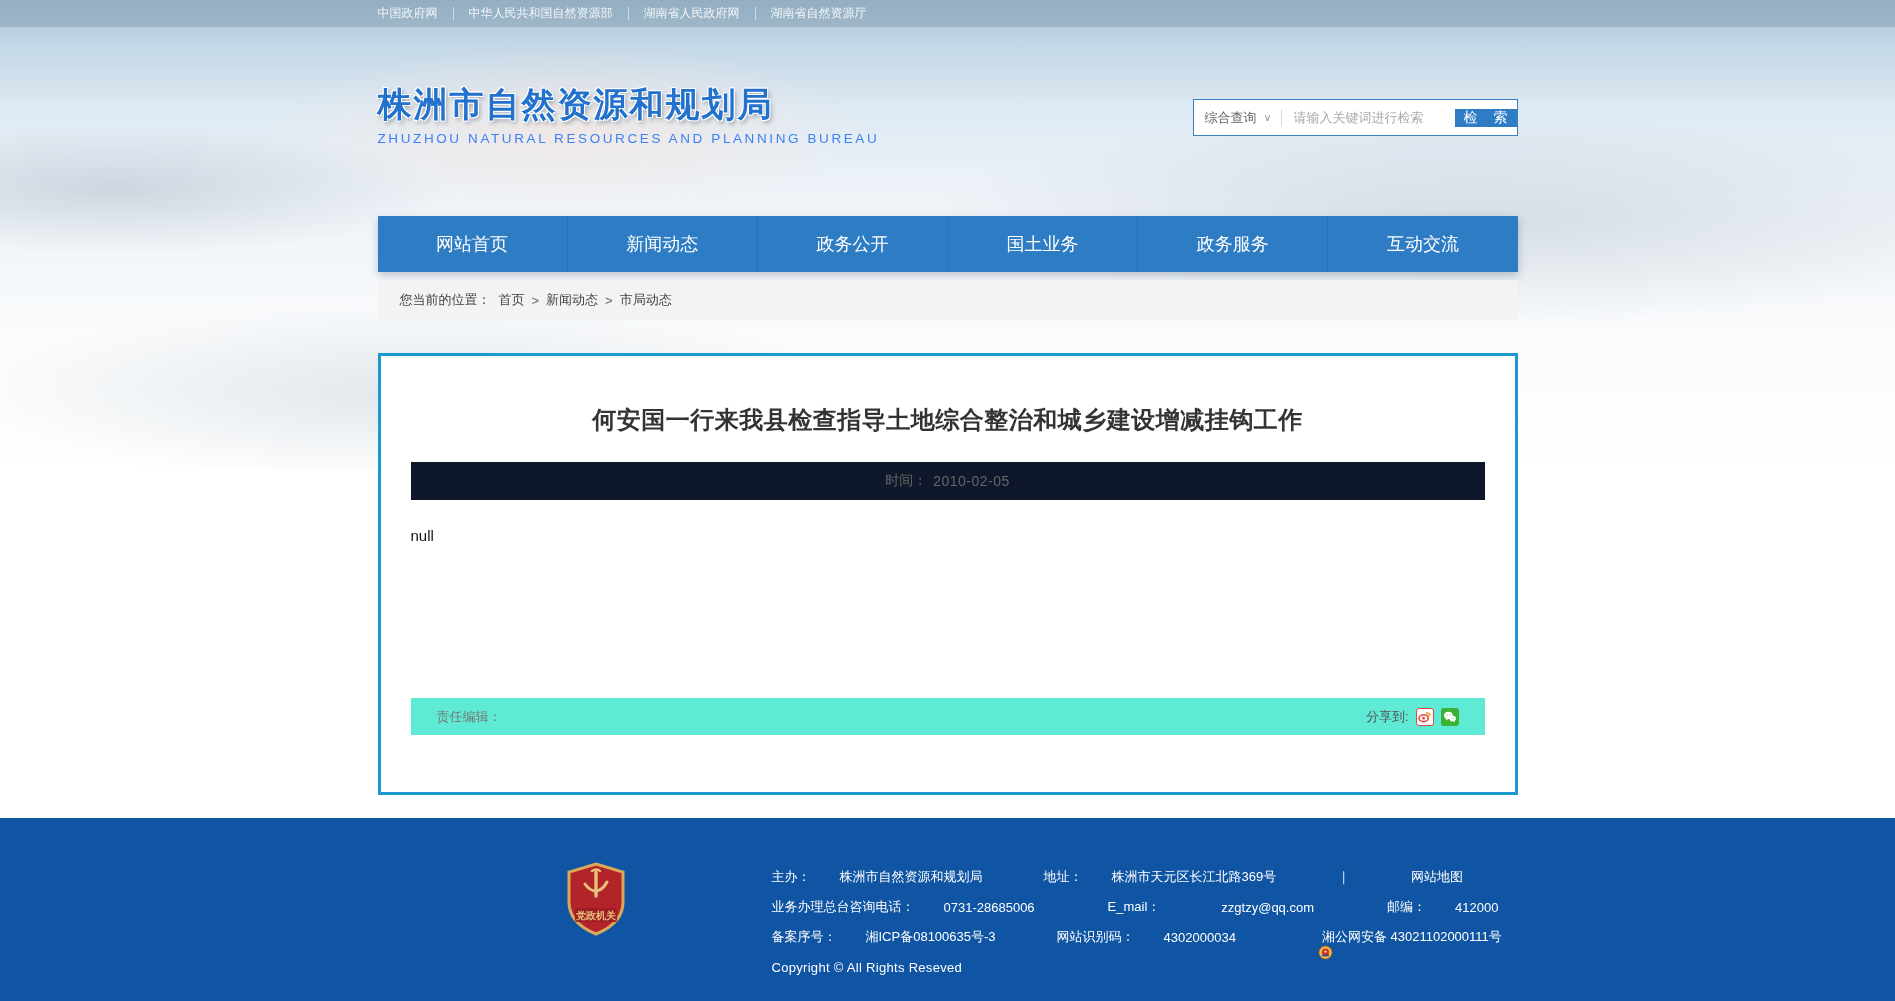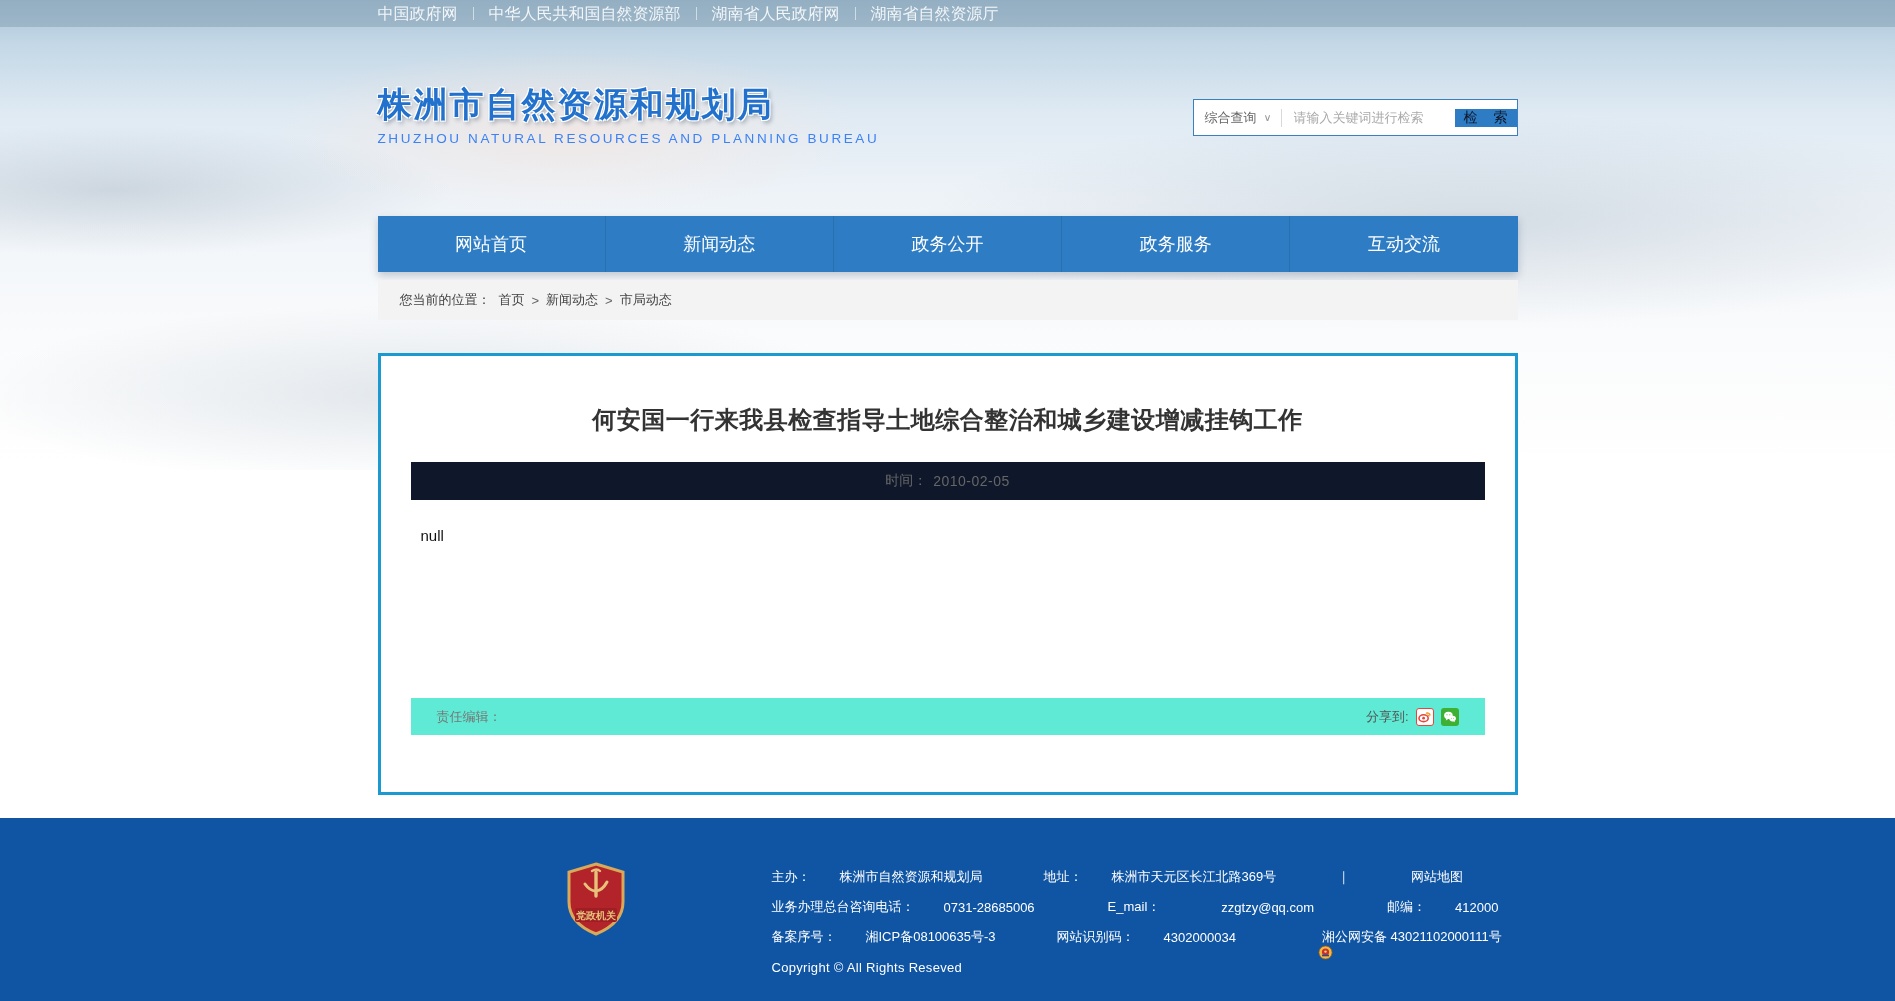--- a/index.html
+++ b/index.html
@@ -17,56 +17,56 @@
       radial-gradient(760px 150px at 22% 395px, rgba(150,168,184,0.26), transparent 60%),
       radial-gradient(640px 120px at 55% 420px, rgba(160,176,190,0.20), transparent 60%),
       linear-gradient(180deg,#a7c2d6 0%,#c3d7e6 9%,#dfeaf3 24%,#eef3f8 42%,#fafbfc 72%,#ffffff 100%);
   }
 
   .container { width:1140px; margin:0 auto; position:relative; }
 
   
   .topbar { position:relative; z-index:3; height:27px; background:rgba(125,150,170,0.45); }
   .topbar-inner { height:27px; display:flex; align-items:center; }
-  .topbar-link { color:#f2f6f9; font-size:16px; text-decoration:none; padding:0 15px; line-height:13px; cursor:pointer; }
+  .topbar-link { color:#f2f6f9; font-size:12px; text-decoration:none; padding:0 15px; line-height:13px; cursor:pointer; }
   .topbar-link:first-child { padding-left:0; }
   .topbar-link + .topbar-link { border-left:1px solid rgba(255,255,255,0.55); }
 
   
   .header { z-index:2; display:flex; justify-content:space-between; padding-top:56px; }
   .brand-title {
     color:#2171cd; font-size:34px; font-weight:800; letter-spacing:2px; line-height:42px;
     text-shadow:1px 1px 0 #fff,-1px -1px 0 #fff,1px -1px 0 #fff,-1px 1px 0 #fff,2px 3px 4px rgba(60,70,90,0.45);
   }
   .brand-sub { margin-top:6px; font-size:13.5px; font-weight:400; color:#3b82f6; letter-spacing:2.6px; line-height:16px; }
   .search { margin-top:16px; width:325px; height:37px; display:flex; align-items:center; background:#fff; border:1px solid #3a7fc1; }
   .search-select { width:88px; display:flex; align-items:center; justify-content:space-between; padding:0 9px 0 11px; color:#666; font-size:13px; cursor:pointer; border-right:1px solid #d9d9d9; }
   .search-select .chev { color:#999; font-size:11px; transform:scaleY(0.9); }
   .search-input { flex:1; border:none; outline:none; padding:0 12px; font-size:13px; color:#333; min-width:0; font-family:"Liberation Sans","DejaVu Sans",sans-serif; }
   .search-input::placeholder { color:#a9a9a9; }
-  .search-btn { width:62px; border:none; background:#2e7dc4; color:#0f172a; font-size:14px; letter-spacing:6px; padding-left:6px; cursor:pointer; font-family:"Liberation Sans","DejaVu Sans",sans-serif; }
+  .search-btn { width:62px; border:none; background:#2e7dc4; color:#ffffff; font-size:14px; letter-spacing:6px; padding-left:6px; cursor:pointer; font-family:"Liberation Sans","DejaVu Sans",sans-serif; }
 
   
   .nav { z-index:2; margin-top:69px; height:56px; display:flex; background:#2e7dc4; box-shadow:0 4px 8px rgba(40,60,90,0.25);text-align:right; }
   .nav-item { flex:1; display:flex; align-items:center; justify-content:center; color:#fff; font-size:18px; text-decoration:none; cursor:pointer; }
   .nav-item + .nav-item { border-left:1px solid #2a70ae; }
 
   
   .crumbwrap { z-index:2; margin-top:8px; }
   .crumb { height:40px; background:#f3f3f4; display:flex; align-items:center; padding-left:22px; font-size:13px; color:#444; }
   .crumb a { color:#444; text-decoration:none; cursor:pointer; }
   .crumb .sep { margin:0 7px; color:#666; }
   .crumb-label { margin-right:8px; }
 
   
   .article { z-index:2; margin-top:33px; height:442px; background:#fff; border:3px solid #1b9ad2; }
   .a-title { margin-top:48px; text-align:center; font-size:24px; font-weight:700; color:#333; letter-spacing:0.5px; }
   .a-date { margin:26px 30px 0; height:38px; background:#0f172a; display:flex; align-items:center; justify-content:center; font-size:14px; color:#666; }
   .a-date .val { margin-left:6px; letter-spacing:0.5px; }
-  .a-body { margin:26px 40px 0; font-size:15px; color:#111; line-height:20px; }
+  .a-body { margin:26px 30px 0; font-size:15px; color:#111; line-height:20px; }
   .a-editor { margin:152px 30px 0; height:37px; background:#5eead4; display:flex; align-items:center; justify-content:space-between; padding:0 26px; font-size:13px; color:#777; }
   .share { display:flex; align-items:center; color:#555; }
   .share-ic { display:inline-flex; width:18px; height:18px; margin-left:7px; border-radius:3px; align-items:center; justify-content:center; cursor:pointer; }
   .share-ic.weibo { background:#fff; border:1px solid #e6453c; }
   .share-ic.wechat { background:#3eb134; }
 
   
   .footer { position:relative; z-index:2; margin-top:23px; height:183px; background:#0f55a4; }
   .footer-inner { display:flex; padding-top:44px; }
   .gov-badge { margin-left:187px; width:62px; height:74px; flex:none; cursor:pointer; }
@@ -105,20 +105,21 @@
       </div>
       <input class="search-input" type="text" placeholder="请输入关键词进行检索" style="">
       <button class="search-btn">检 索</button>
     </div>
   </div>
 
   <nav class="nav container">
     <a class="nav-item">网站首页</a>
     <a class="nav-item">新闻动态</a>
     <a class="nav-item">政务公开</a>
+    <a class="nav-item">国土业务</a>
     <a class="nav-item">政务服务</a>
     <a class="nav-item">互动交流</a>
   </nav>
 
   <div class="crumbwrap container">
     <div class="crumb">
       <span class="crumb-label">您当前的位置：</span>
       <a>首页</a>
       <span class="sep">&gt;</span>
       <a>新闻动态</a>

